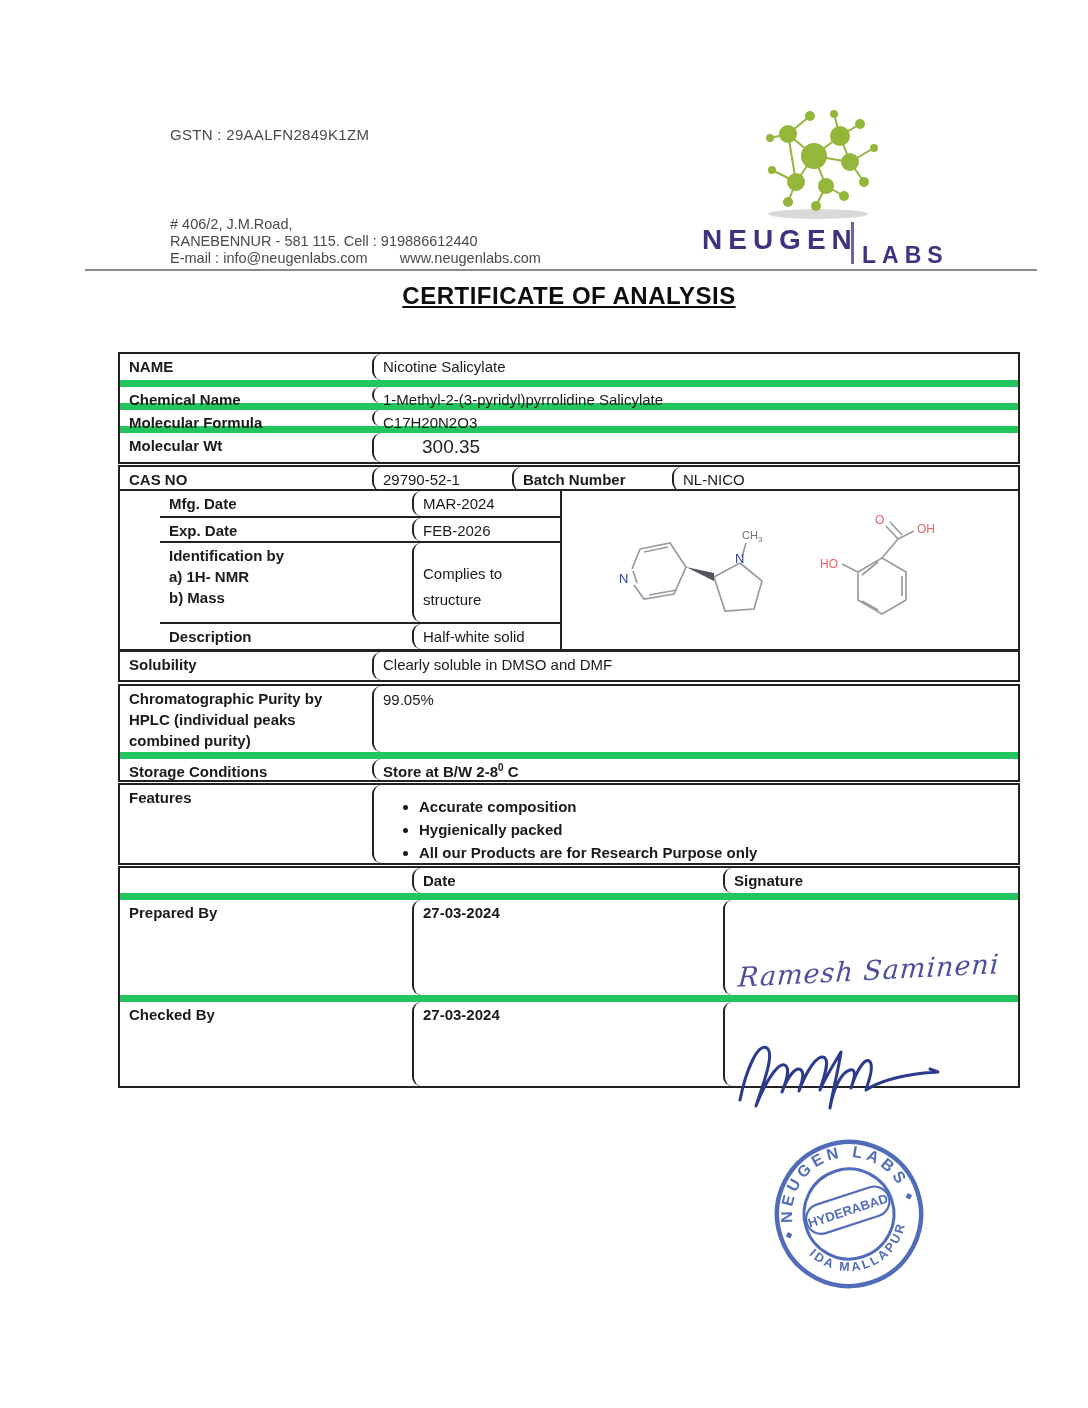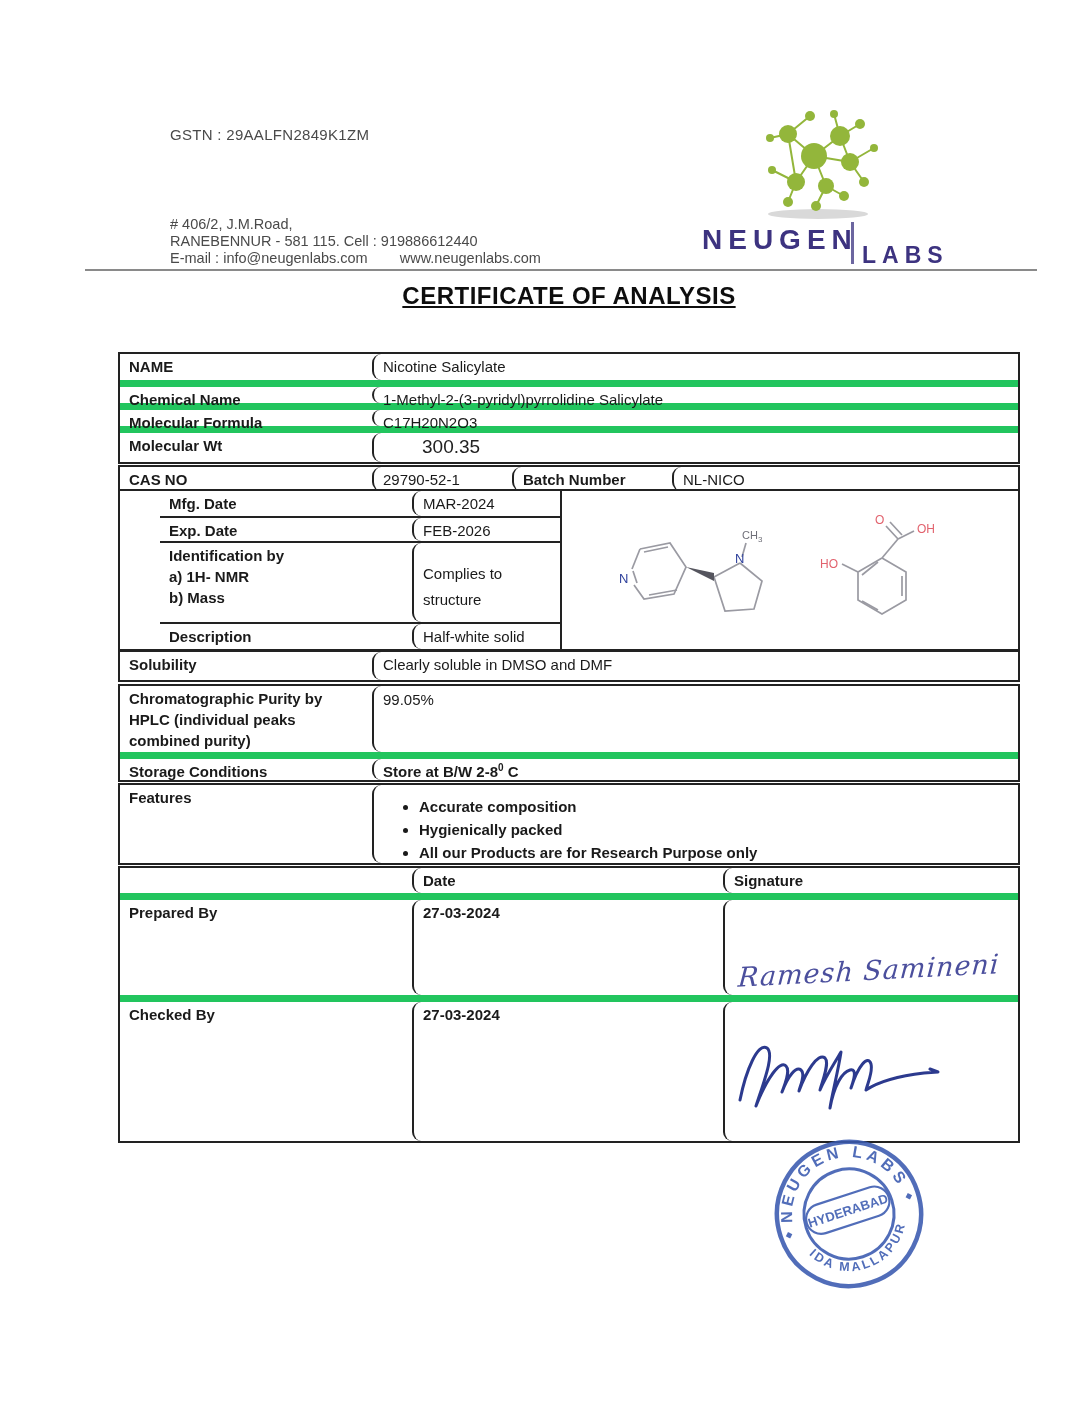--- a/index.html
+++ b/index.html
@@ -69,21 +69,21 @@
   .blockG { top:783px; }
   .blockG .trow { height:78px; }
   .feat-list { list-style:disc; margin:8px 0 0 36px; }
   .feat-list li { font-weight:bold; font-size:15px; line-height:23px; }
 
   
   .blockH { top:866px; }
   .cH1 { flex:0 0 292px; } .cH2 { flex:0 0 311px; } .cH3 { flex:1 1 auto; }
   .rHead { height:25px; }
   .rPrep { height:102px; position:relative; }
-  .rChk  { height:146px; position:relative; }
+  .rChk  { height:91px; position:relative; }
   .bold15 { font-weight:bold; font-size:15px; }
 
   .sig1 {
     position:absolute; left:618px; top:52px; width:260px;
     font-family:"DejaVu Serif", serif; font-style:italic;
     font-size:27px; color:#4b4f9d; letter-spacing:1px;
     transform:rotate(-3deg) skewX(-7deg); white-space:nowrap;
   }
   .sig2 { position:absolute; left:610px; top:18px; }
 

